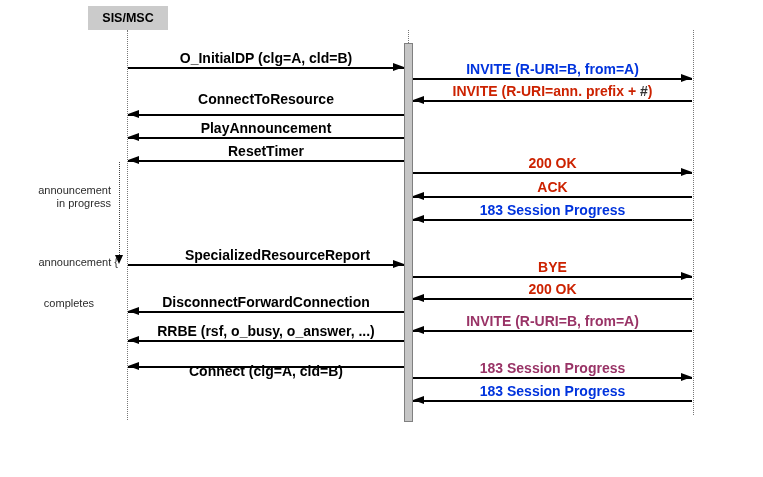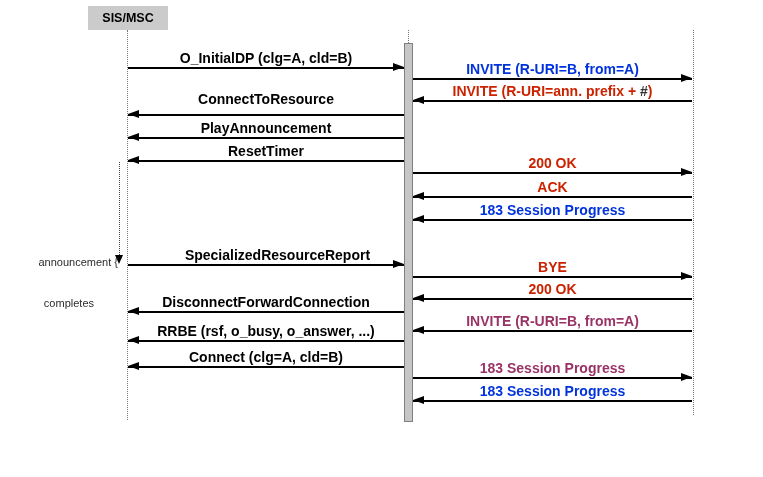--- a/index.html
+++ b/index.html
@@ -81,31 +81,35 @@
       <div class="arrowhead arrowhead-left" style="top: 294px; left: 413px;"></div>
       <div class="msg-label" style="left: 128px; width: 276px; top: 295px;"><span style="color: rgb(0, 0, 0);">DisconnectForwardConnection</span></div>
       <div class="msg-line" style="left: 128px; width: 276px; top: 311px;"></div>
       <div class="arrowhead arrowhead-left" style="top: 307px; left: 128px;"></div>
       <div class="msg-label" style="left: 413px; width: 279px; top: 314px;"><span style="color: rgb(153, 51, 102);">INVITE (R-URI=B, from=A)</span></div>
       <div class="msg-line" style="left: 413px; width: 279px; top: 330px;"></div>
       <div class="arrowhead arrowhead-left" style="top: 326px; left: 413px;"></div>
       <div class="msg-label" style="left: 128px; width: 276px; top: 324px;"><span style="color: rgb(0, 0, 0);">RRBE (rsf, o_busy, o_answer, ...)</span></div>
       <div class="msg-line" style="left: 128px; width: 276px; top: 340px;"></div>
       <div class="arrowhead arrowhead-left" style="top: 336px; left: 128px;"></div>
-      <div class="msg-label" style="left: 128px; width: 276px; top: 350px;"><span style="color: rgb(0, 0, 0);">Connect (clg=A, cld=B)</span></div>
+      <div class="msg-label" style="left: 128px; width: 276px; top: 364px;"><span style="color: rgb(0, 0, 0);">Connect (clg=A, cld=B)</span></div>
       <div class="msg-line" style="left: 128px; width: 276px; top: 366px;"></div>
       <div class="arrowhead arrowhead-left" style="top: 362px; left: 128px;"></div>
       <div class="msg-label" style="left: 413px; width: 279px; top: 361px;"><span style="color: rgb(153, 51, 102);">183 Session Progress</span></div>
       <div class="msg-line" style="left: 413px; width: 279px; top: 377px;"></div>
       <div class="arrowhead arrowhead-right" style="top: 373px; left: 681px;"></div>
       <div class="msg-label" style="left: 413px; width: 279px; top: 384px;"><span style="color: rgb(0, 51, 221);">183 Session Progress</span></div>
       <div class="msg-line" style="left: 413px; width: 279px; top: 400px;"></div>
       <div class="arrowhead arrowhead-left" style="top: 396px; left: 413px;"></div>
     </div>
 
+  <div class="annot" style="left:0px; top:184px; width:111px;">
+    <div class="r">announcement</div>
+    <div class="r">in progress</div>
+  </div>
 
   <div class="annot-dotted" style="left:119px; top:162px; height:93px;"></div>
   <div class="annot-head" style="left:115px; top:255px;"></div>
 
   <div class="annot" style="left:8px; top:256px; width:110px;">
     <div class="r">announcement {</div>
     <div class="r" style="padding-right:24px;margin-top:28px;">completes</div>
   </div>
 
   <div class="dot" style="left:407px; top:432px;"></div>

